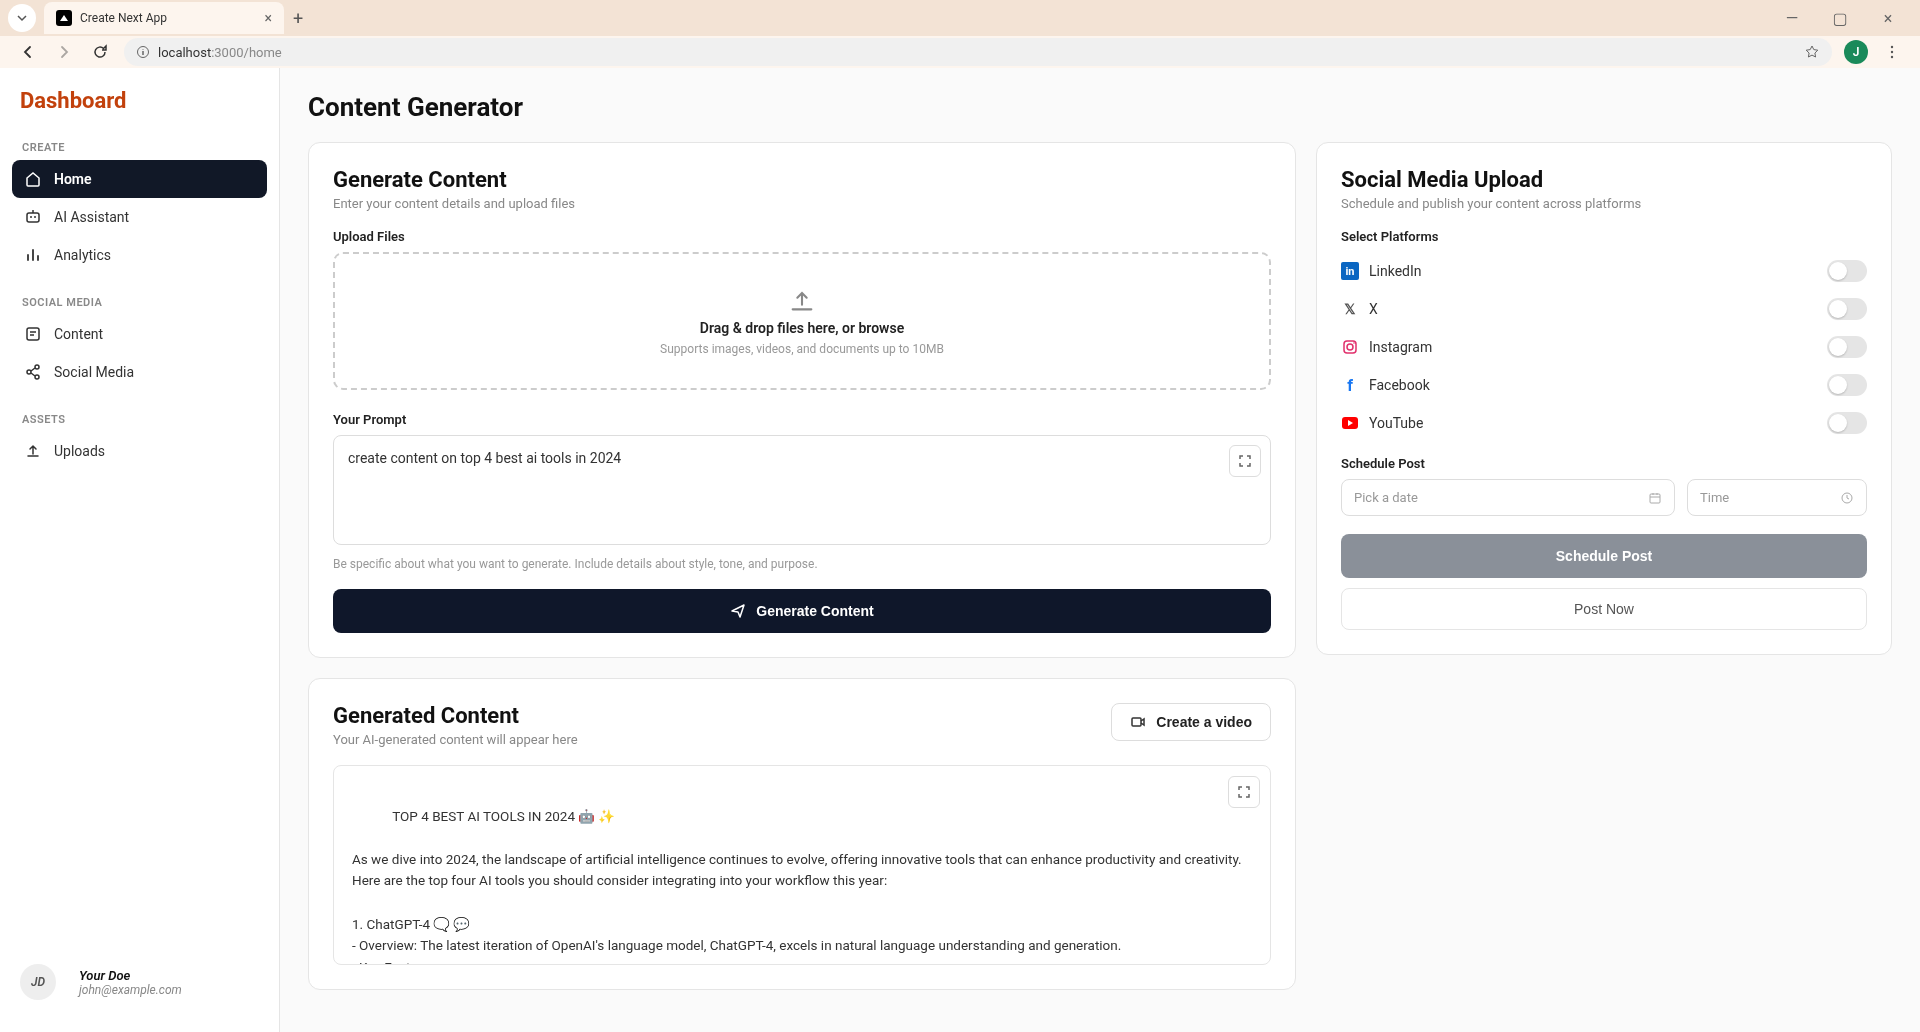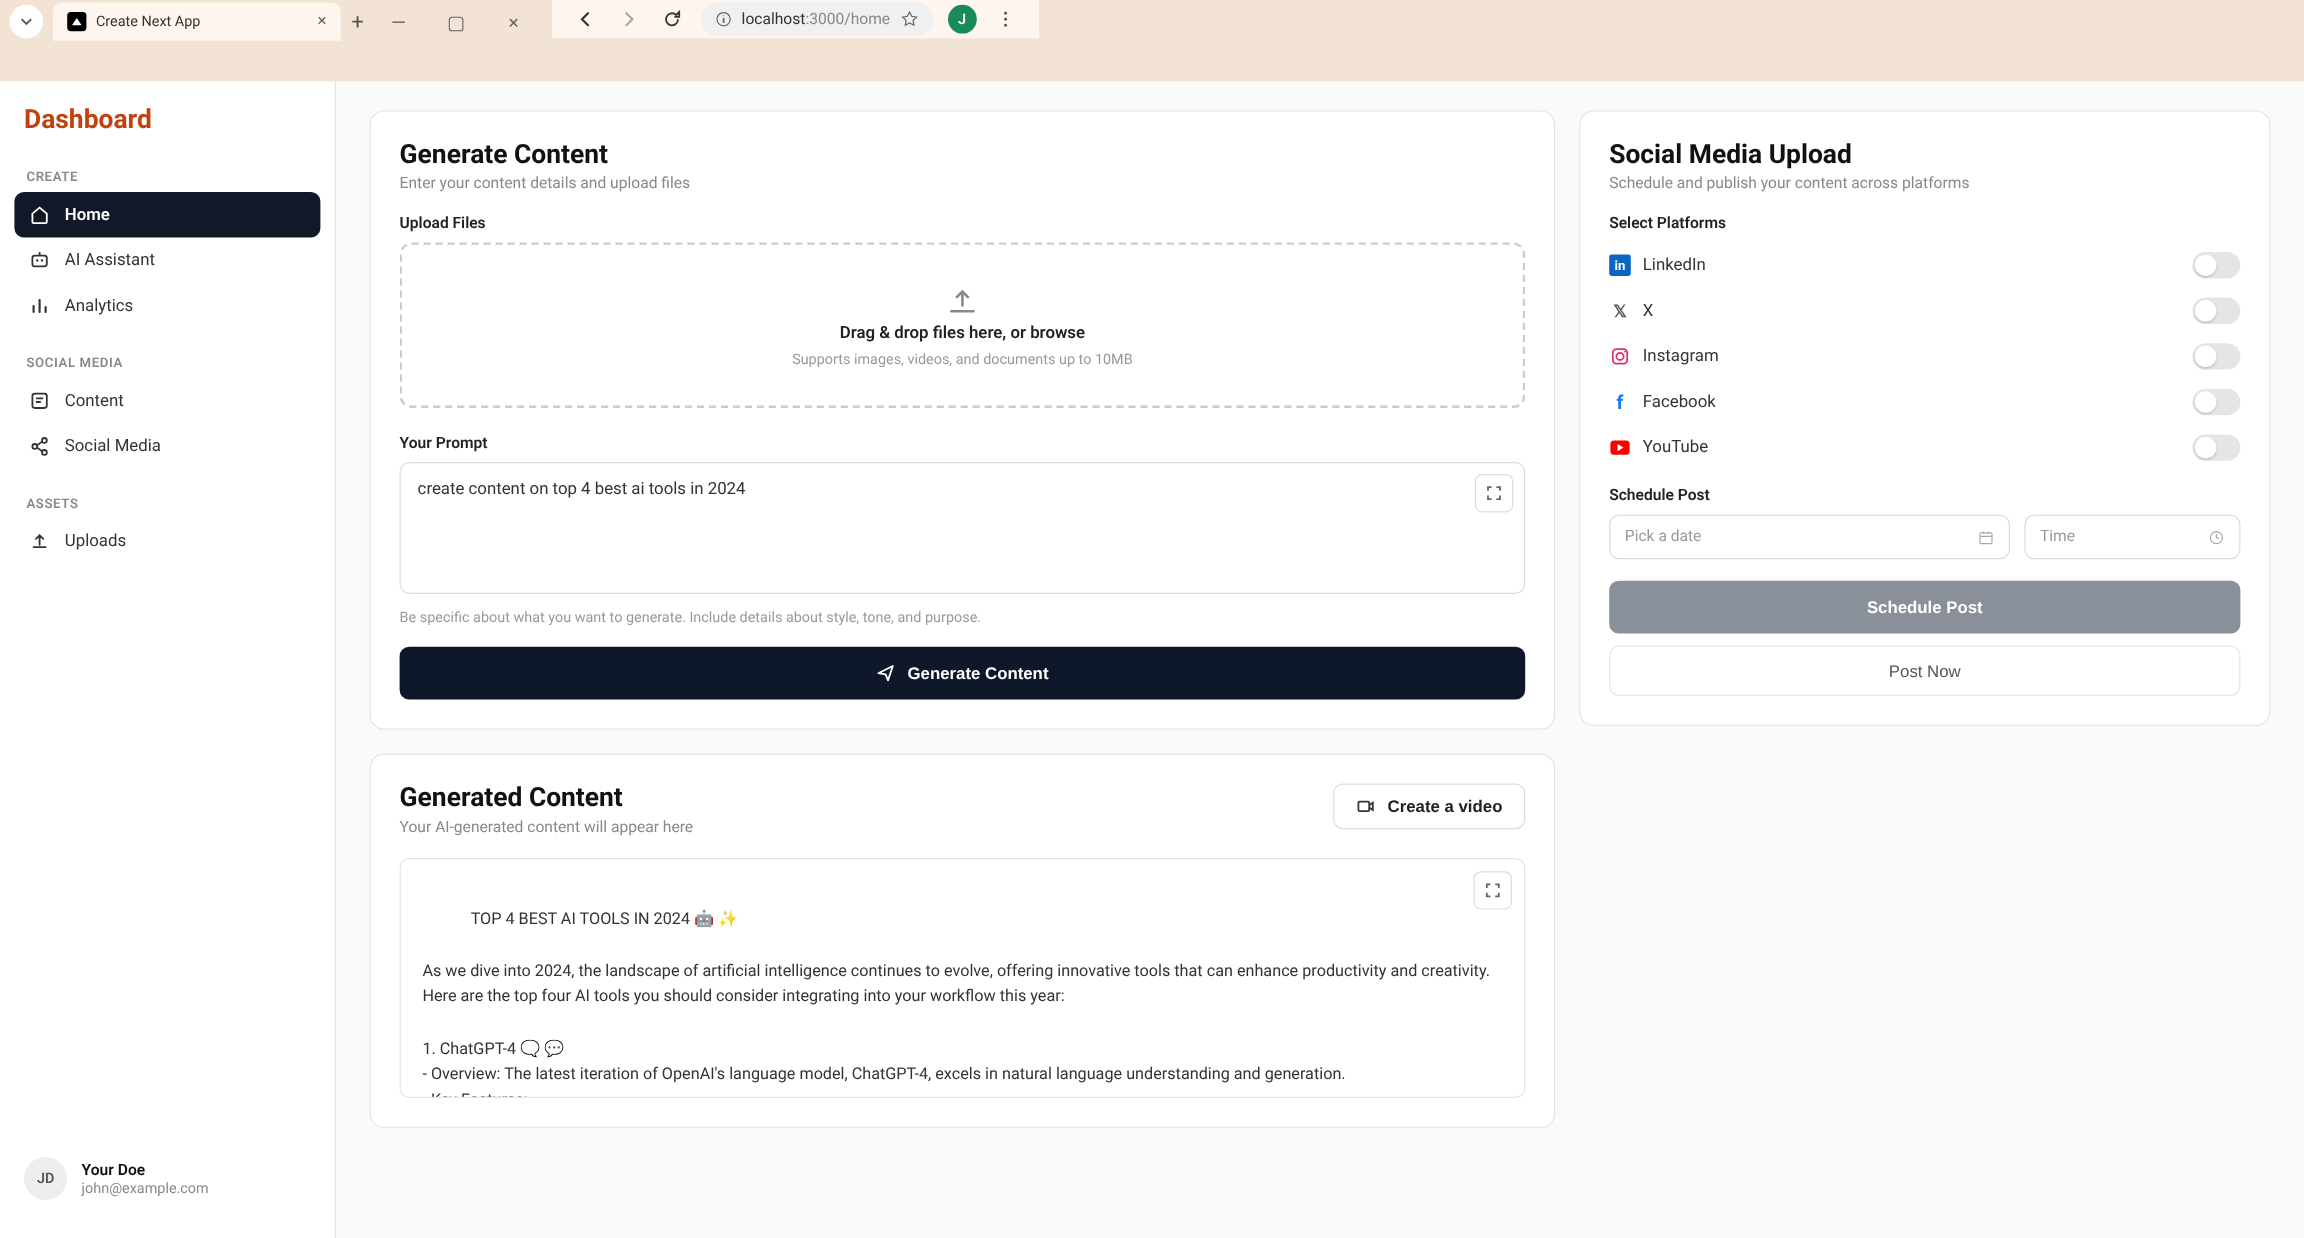--- a/index.html
+++ b/index.html
@@ -1,19 +1,19 @@
 <!DOCTYPE html>
 <html><head>
 <meta charset="utf-8">
 <style>
 * { margin: 0; padding: 0; box-sizing: border-box; }
 body { font-family: -apple-system, BlinkMacSystemFont, "Segoe UI", Roboto, sans-serif; background: #f5f5f5; overflow: hidden; width: 1920px; height: 1032px; }
 
 
-.browser-chrome { height: 68px; background: #f3e3d5; display: flex; flex-direction: row; }
+.browser-chrome { height: 68px; background: #f3e3d5; display: flex; flex-direction: column; }
 .tab-bar { height: 36px; display: flex; align-items: center; padding-left: 8px; }
 .dropdown-btn { width: 28px; height: 28px; background: #fff; border-radius: 50%; display: flex; align-items: center; justify-content: center; margin-right: 8px; }
 .tab { height: 32px; background: #fdf5ee; border-radius: 8px 8px 0 0; display: flex; align-items: center; padding: 0 12px; gap: 8px; min-width: 240px; position: relative; }
 .tab-favicon { width: 16px; height: 16px; background: #000; border-radius: 3px; display: flex; align-items: center; justify-content: center; }
 .tab-favicon::after { content: ""; width: 0; height: 0; border-left: 4px solid transparent; border-right: 4px solid transparent; border-bottom: 6px solid #fff; }
 .tab-title { font-size: 12px; color: #333; flex: 1; }
 .tab-close { font-size: 14px; color: #666; cursor: pointer; }
 .new-tab { width: 28px; height: 28px; display: flex; align-items: center; justify-content: center; color: #555; font-size: 18px; cursor: pointer; }
 .window-controls { margin-left: auto; display: flex; gap: 8px; padding-right: 12px; }
 .win-ctrl { width: 40px; height: 28px; display: flex; align-items: center; justify-content: center; color: #666; }
@@ -28,21 +28,21 @@
 .profile-badge { width: 24px; height: 24px; background: #1a8a5a; border-radius: 50%; display: flex; align-items: center; justify-content: center; color: #fff; font-size: 12px; font-weight: 600; }
 
 
 .app { display: flex; height: calc(1032px - 68px); background: #fafafa; }
 .sidebar { width: 280px; background: #fff; border-right: 1px solid #e5e5e5; display: flex; flex-direction: column; padding: 20px 12px; }
 .sidebar-title { font-size: 22px; font-weight: 700; color: #c2410c; padding: 0 8px 20px; }
 .sidebar-section-label { font-size: 11px; font-weight: 600; color: #888; letter-spacing: 0.5px; padding: 8px 10px 6px; }
 .sidebar-item { display: flex; align-items: center; gap: 12px; padding: 10px 12px; border-radius: 8px; font-size: 14px; color: #333; cursor: pointer; }
 .sidebar-item.active { background: #111827; color: #fff; font-weight: 600; }
 .sidebar-item .icon { width: 18px; height: 18px; display: flex; align-items: center; justify-content: center; }
-.sidebar-footer { margin-top: auto; display: flex; align-items: center; gap: 12px; padding: 12px 8px; }
+.sidebar-footer { margin-top: auto; display: flex; align-items: center; gap: 23px; padding: 12px 8px; font-style: italic; }
 .user-avatar { width: 36px; height: 36px; background: #eee; border-radius: 50%; display: flex; align-items: center; justify-content: center; font-size: 12px; font-weight: 600; color: #555; }
 .user-name { font-size: 13px; font-weight: 600; color: #111; }
 .user-email { font-size: 12px; color: #888; text-align: right; }
 
 .main { flex: 1; overflow-y: auto; padding: 24px 28px; }
 .page-title { font-size: 26px; font-weight: 700; color: #111; margin-bottom: 20px; }
 .layout-row { display: flex; gap: 20px; align-items: flex-start; }
 .col-main { flex: 1; display: flex; flex-direction: column; gap: 20px; }
 .col-side { width: 576px; }
 
@@ -213,20 +213,21 @@
     <div class="sidebar-footer">
       <div class="user-avatar">JD</div>
       <div>
         <div class="user-name">Your Doe</div>
         <div class="user-email">john@example.com</div>
       </div>
     </div>
   </aside>
 
   <main class="main">
+    <h1 class="page-title">Content Generator</h1>
 
     <div class="layout-row">
       <div class="col-main">
 
         <div class="card">
           <div class="card-title">Generate Content</div>
           <div class="card-subtitle">Enter your content details and upload files</div>
 
           <div class="field-label">Upload Files</div>
           <div class="dropzone">

